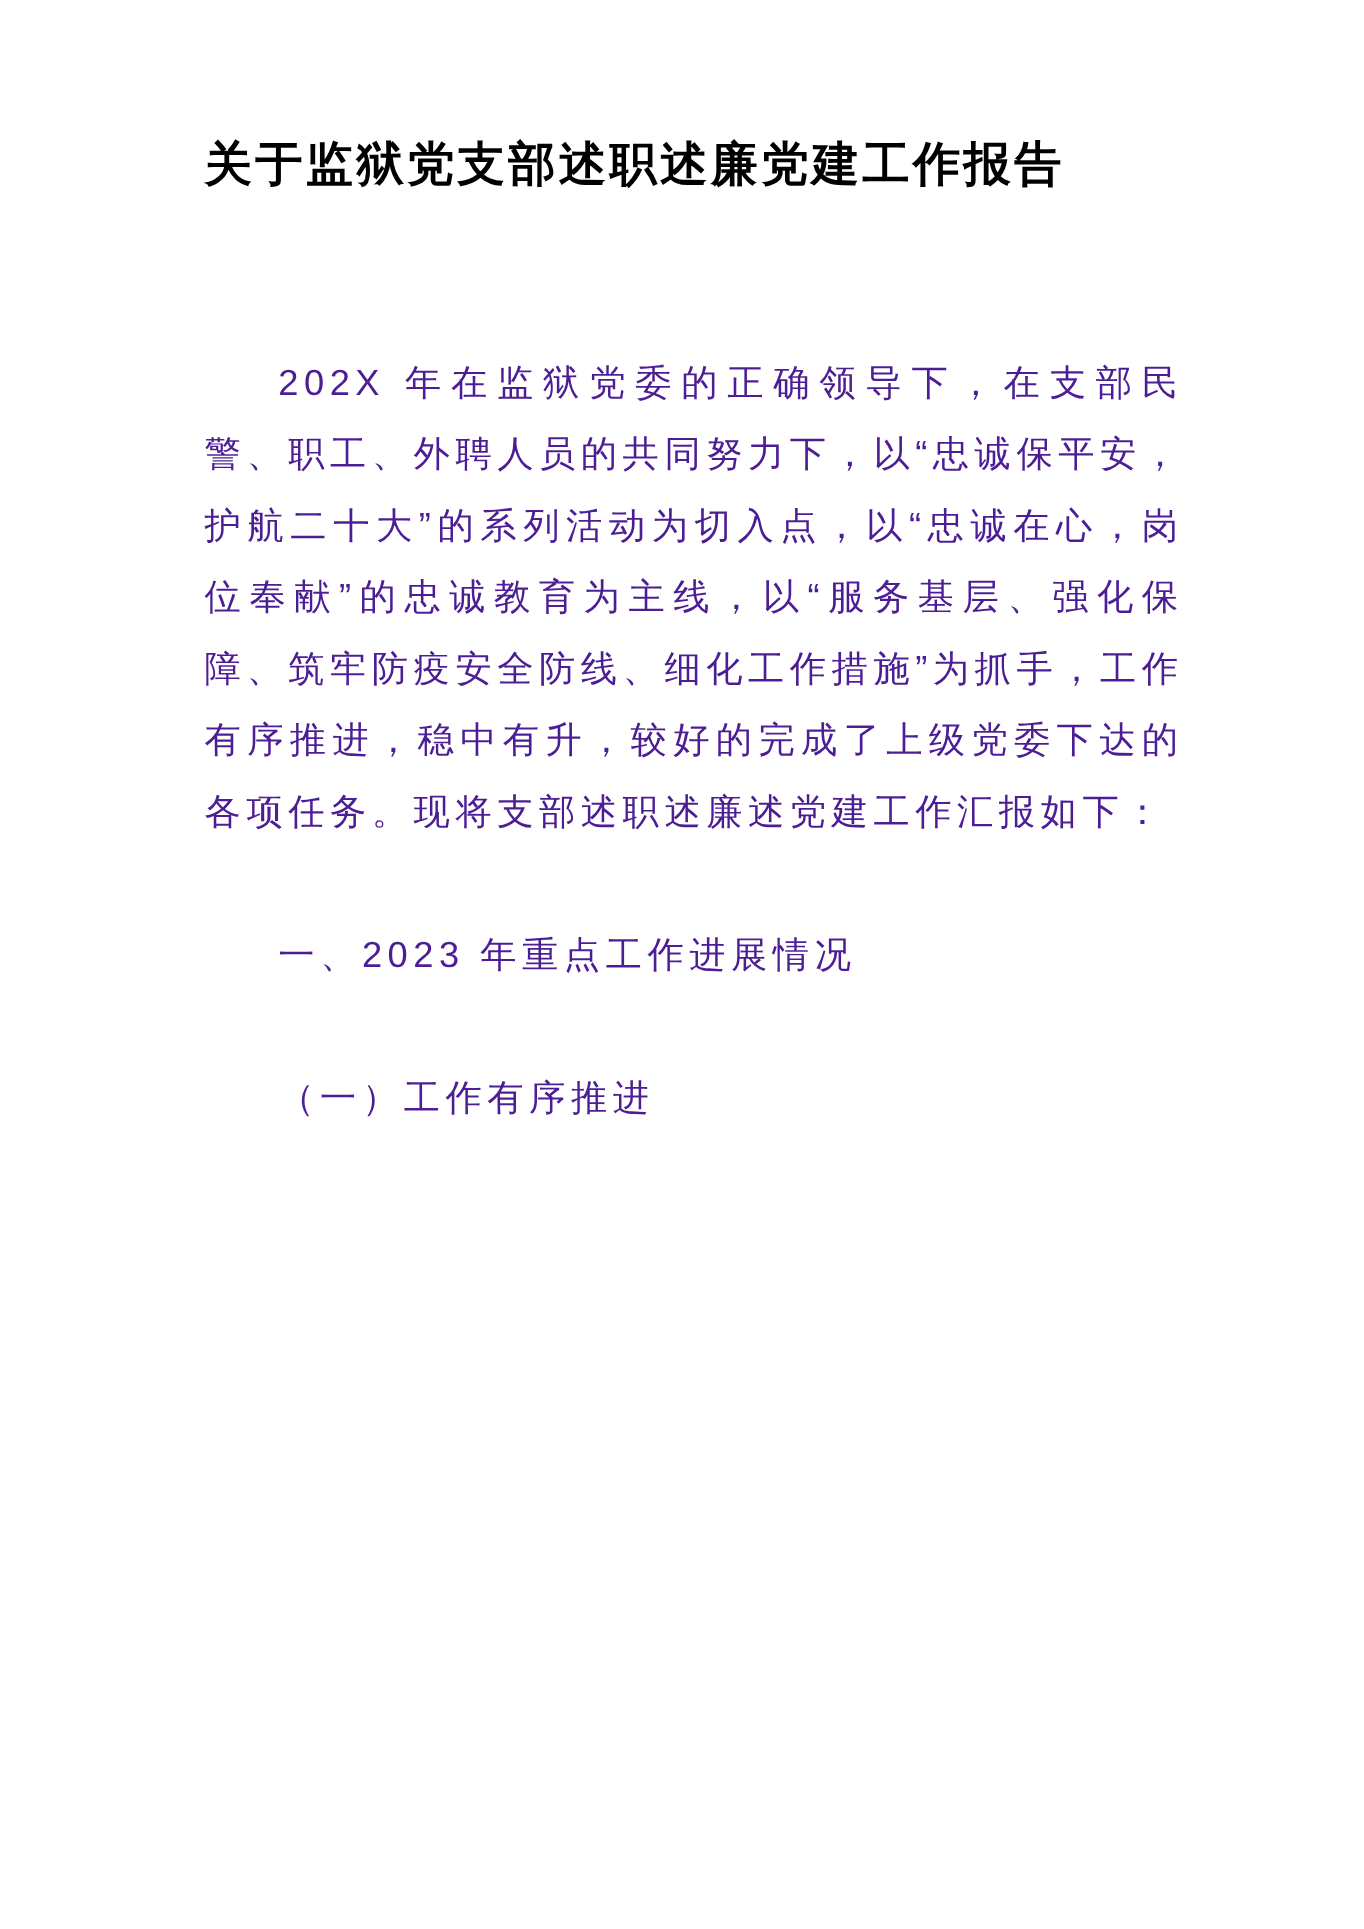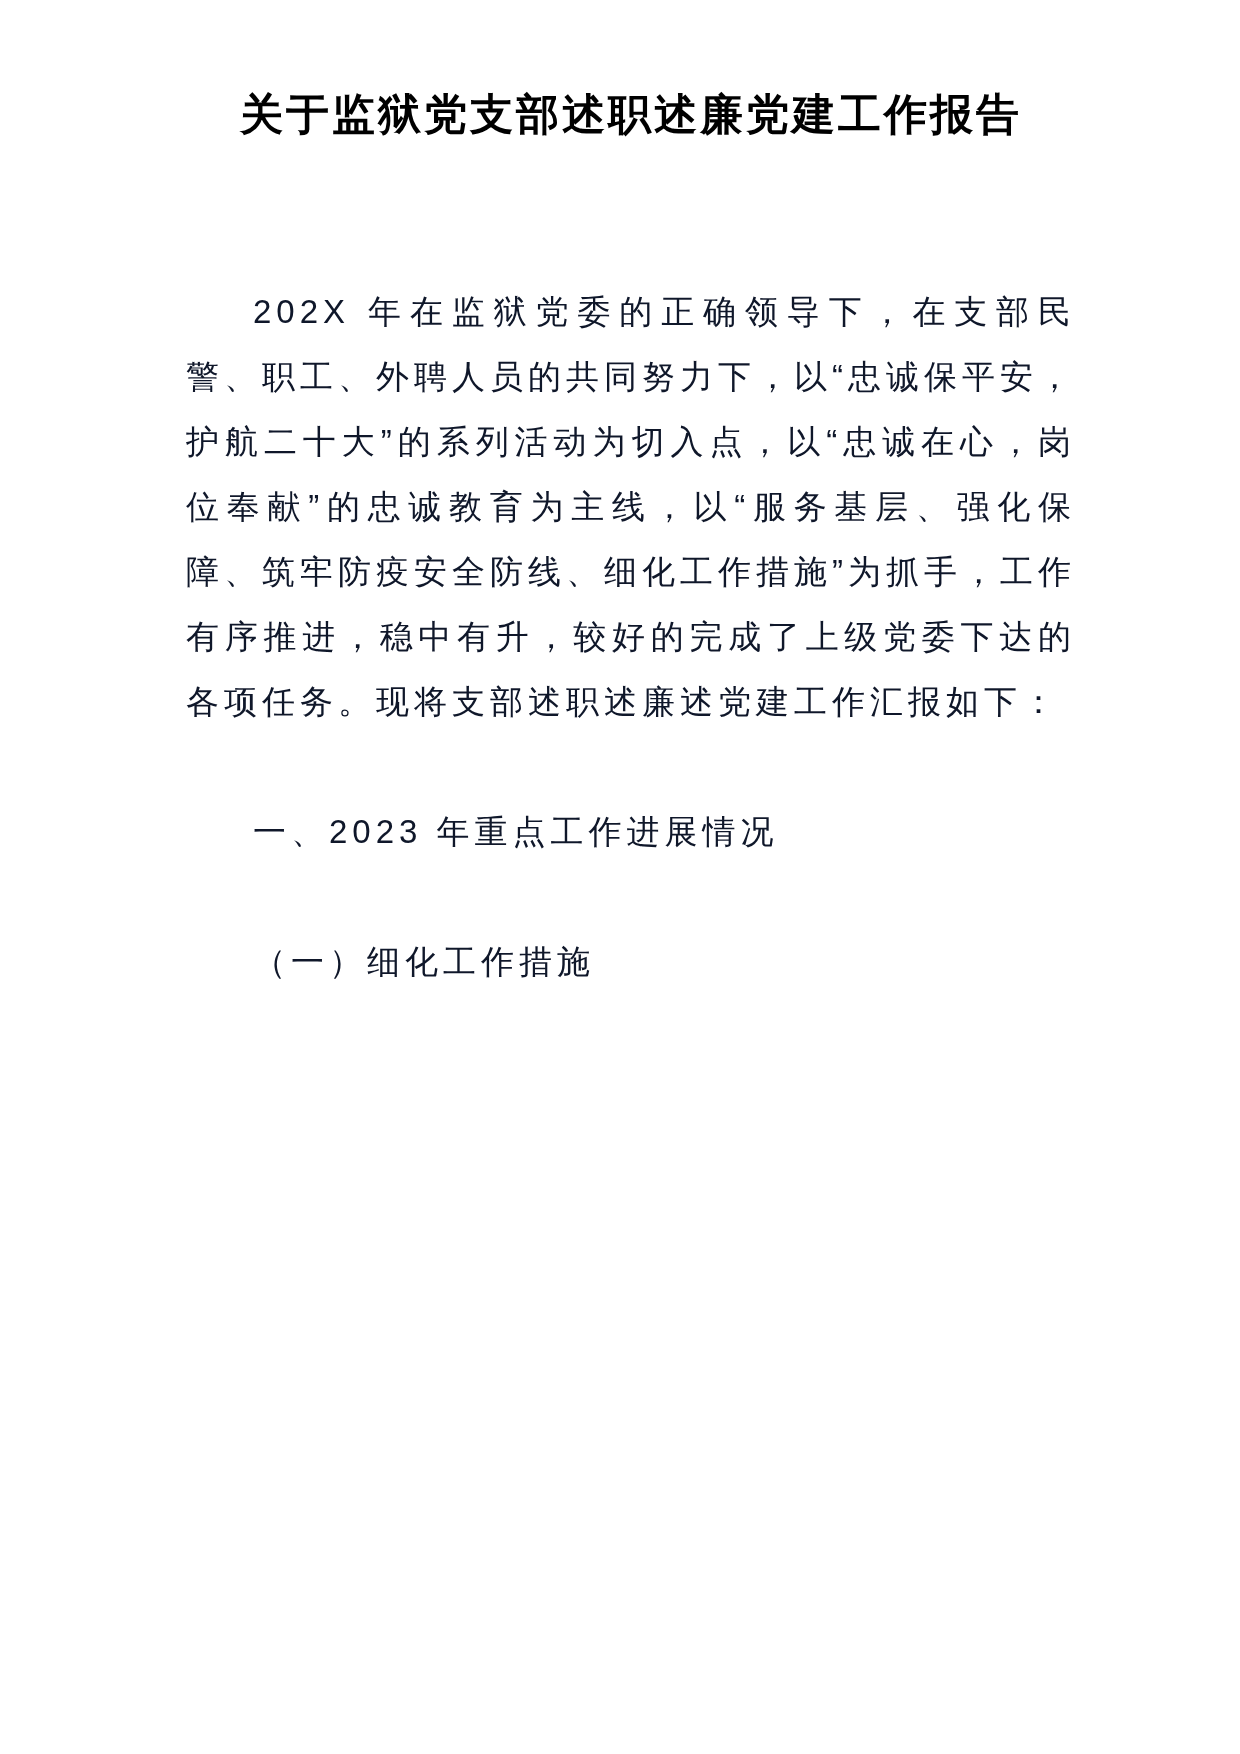--- a/index.html
+++ b/index.html
@@ -16,50 +16,50 @@
   }
   .page {
     box-sizing: border-box;
     width: 1240px;
     height: 1754px;
     padding: 0 164px 0 186px;
     background: #ffffff;
   }
   .doc-title {
     margin: 0;
-    padding-top: 82px;
+    padding-top: 118px;
     font-size: 43px;
     line-height: 64px;
     font-weight: 900;
     letter-spacing: 3px;
-    text-align: center;
+    text-align: left;
     color: #000000;
   }
   .body-para, .heading-1, .heading-2 {
     margin: 0;
     font-size: 33px;
     line-height: 65px;
     letter-spacing: 5px;
     font-weight: 400;
-    color: #0f172a;
+    color: #4c1d95;
     text-align: justify;
     text-indent: 67px;
   }
   .body-para.first {
     margin-top: 133px;
   }
   .heading-1, .heading-2, .body-para.follow {
     margin-top: 65px;
   }
 </style>
 </head>
 <body>
 
 <div class="page">
   <h1 class="doc-title">关于监狱党支部述职述廉党建工作报告</h1>
 
   <p class="body-para first">202X 年在监狱党委的正确领导下，在支部民警、职工、外聘人员的共同努力下，以“忠诚保平安，护航二十大”的系列活动为切入点，以“忠诚在心，岗位奉献”的忠诚教育为主线，以“服务基层、强化保障、筑牢防疫安全防线、细化工作措施”为抓手，工作有序推进，稳中有升，较好的完成了上级党委下达的各项任务。现将支部述职述廉述党建工作汇报如下：</p>
 
   <p class="heading-1">一、2023 年重点工作进展情况</p>
 
-  <p class="heading-2">（一）细化工作措施</p>
+  <p class="heading-2">（一）工作有序推进</p>
 
 </div>
 
 </body></html>

